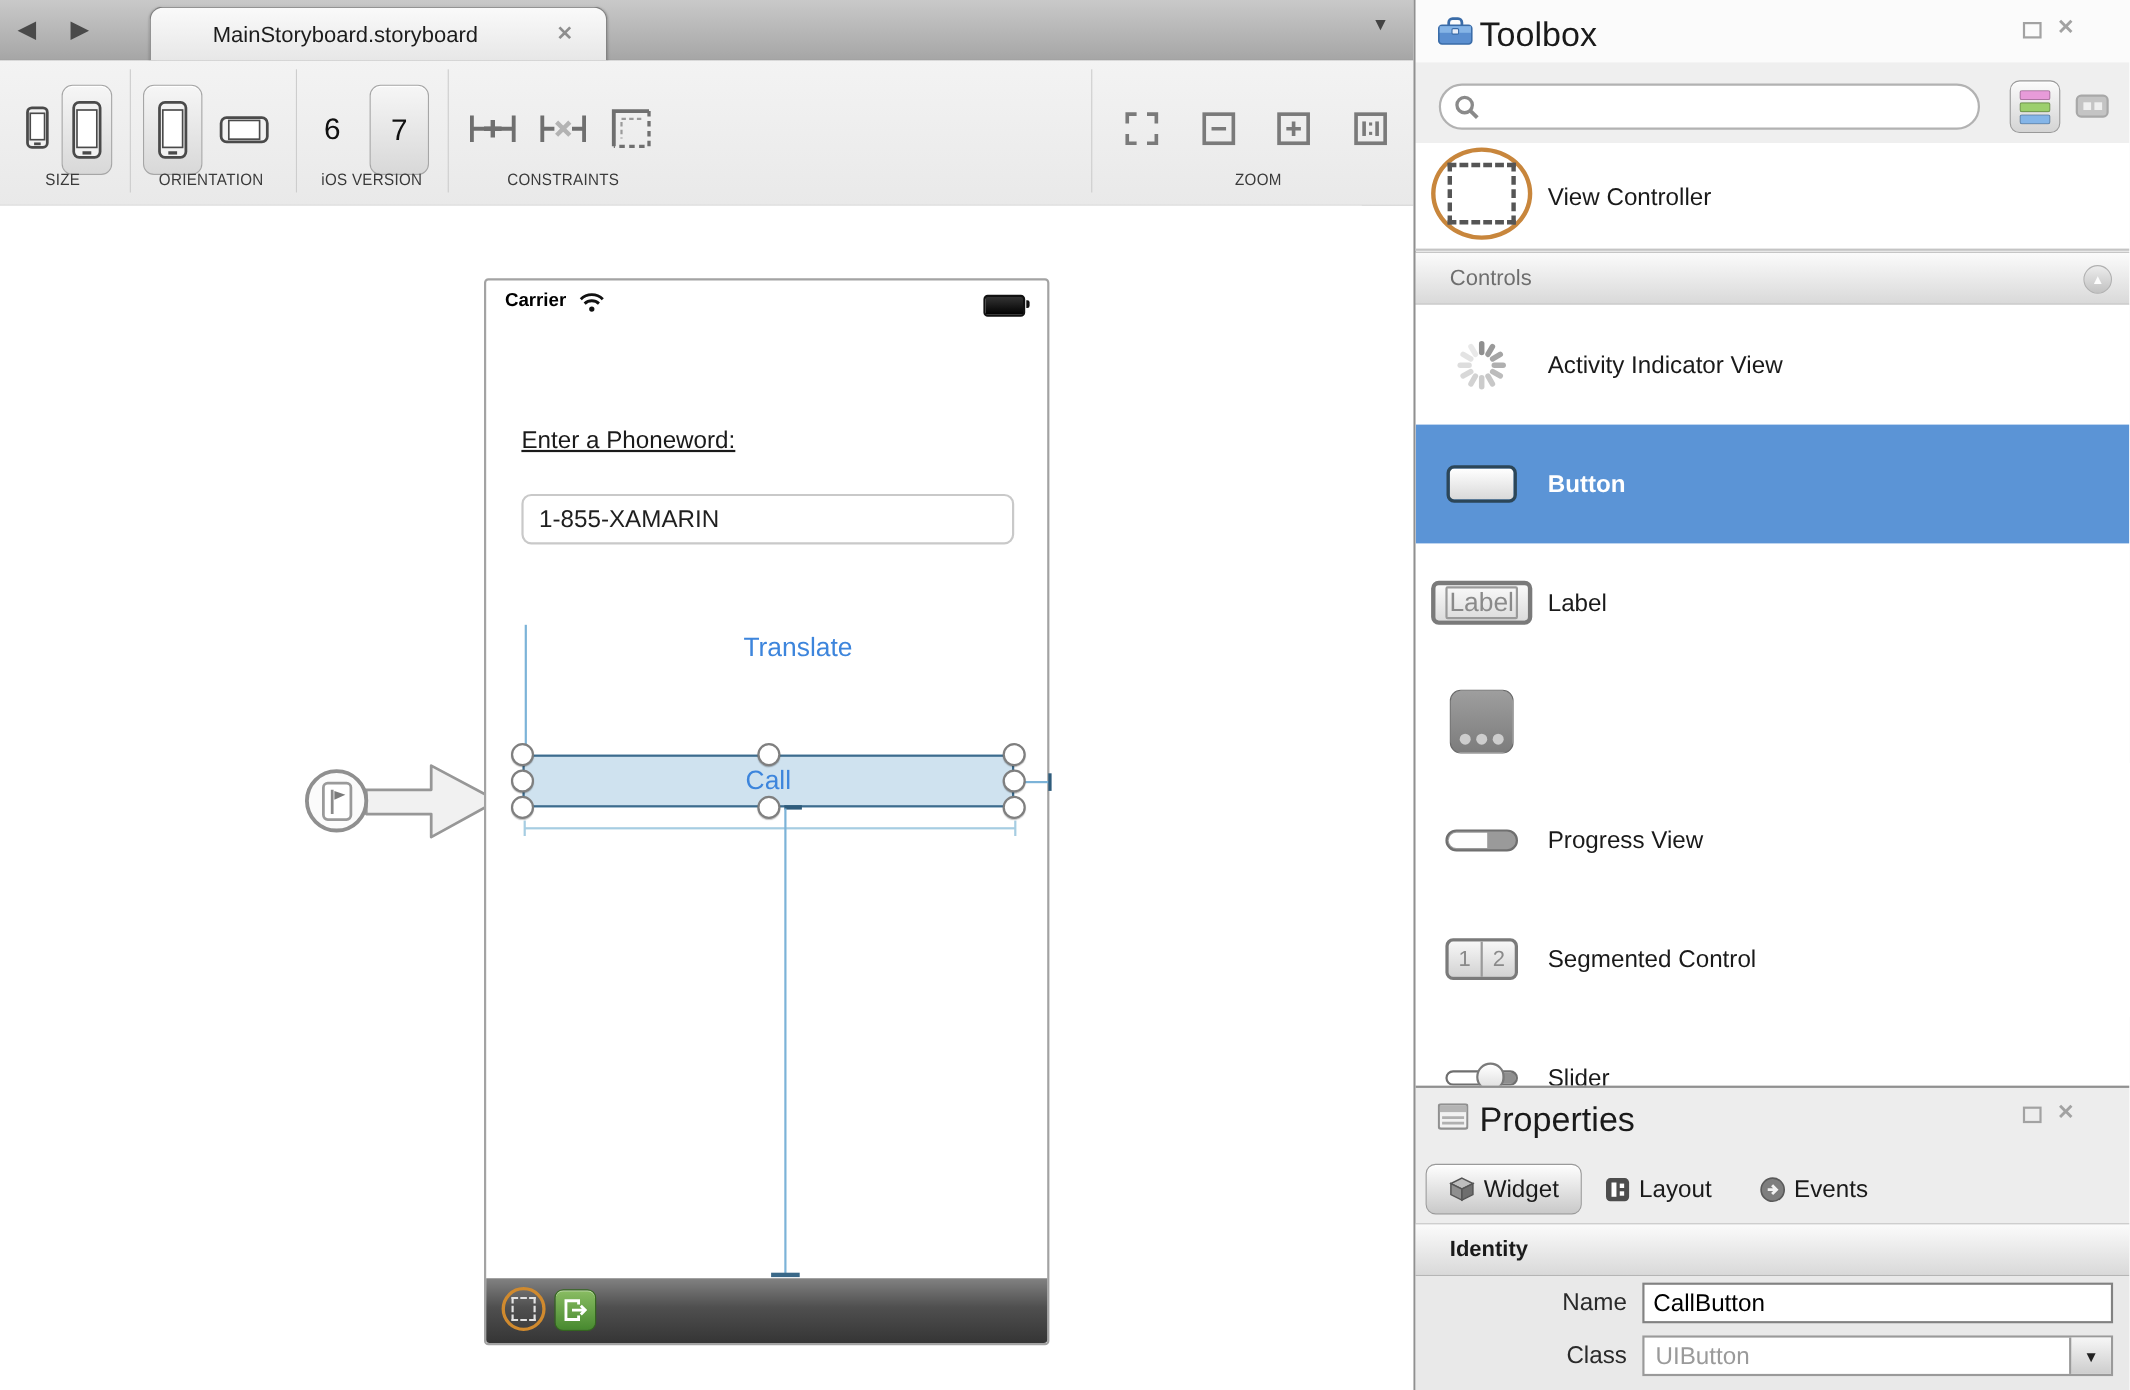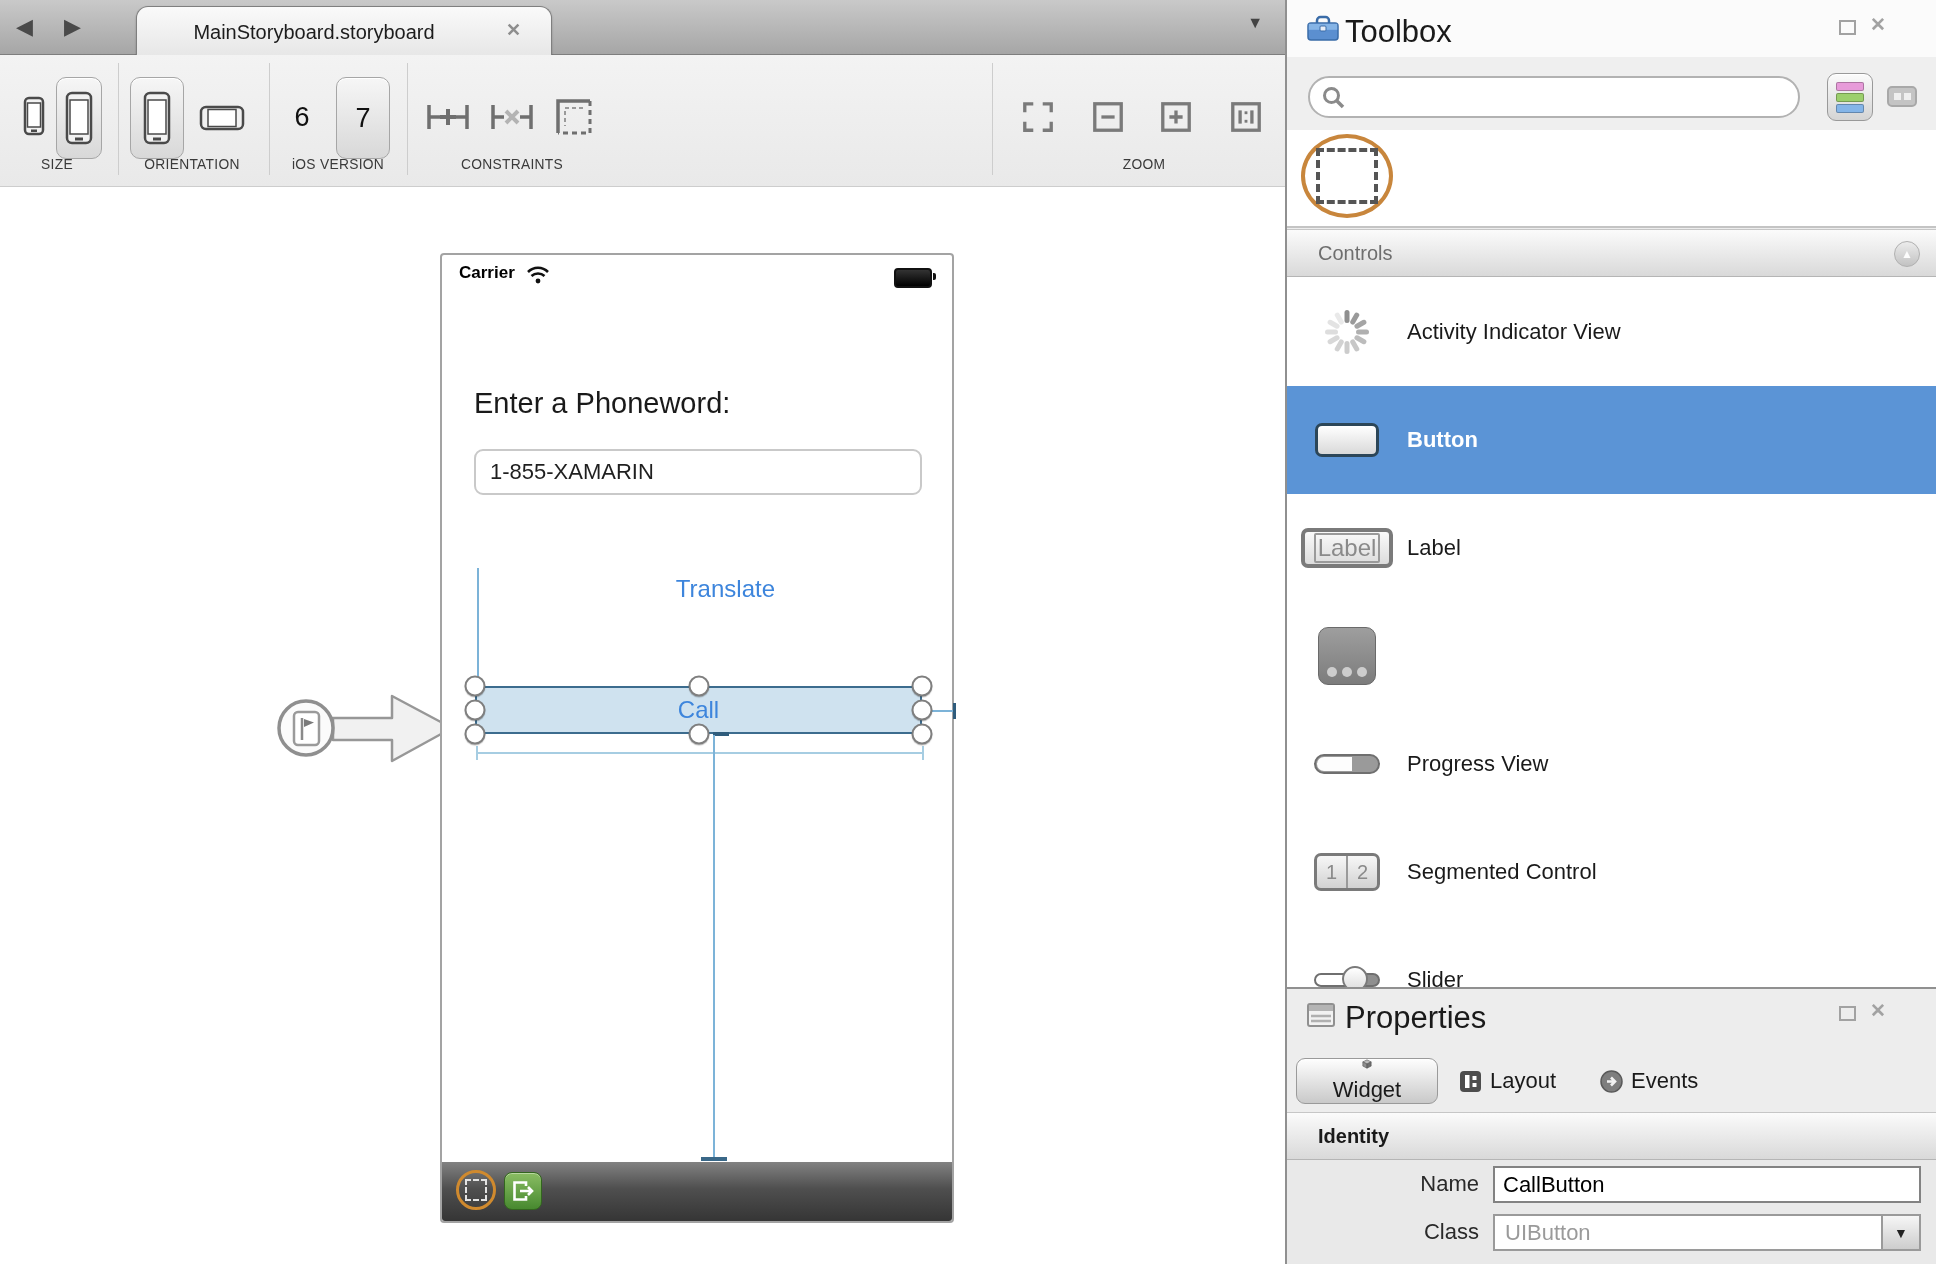--- a/index.html
+++ b/index.html
@@ -37,21 +37,21 @@
   
   .canvas{position:absolute;left:0;top:187px;width:1238px;height:1077px;background:#fff;}
 
   .phone{position:absolute;left:440px;top:66px;width:514px;height:970px;background:#fff;
     border:2px solid #a3a3a3;border-radius:4px;box-sizing:border-box;}
   .carrier{position:absolute;left:17px;top:8px;font-size:17px;font-weight:bold;color:#000;}
   .battery{position:absolute;right:20px;top:13px;width:34px;height:16px;border:2px solid #111;
     border-radius:4px;background:linear-gradient(#333,#000);}
   .battery:after{content:"";position:absolute;right:-6px;top:3px;width:3px;height:7px;background:#111;
     border-radius:0 2px 2px 0;}
-  .prompt{position:absolute;left:32px;top:132px;font-size:29px;color:#1a1a1a;}
+  .prompt{position:absolute;left:32px;top:132px;font-size:22px;color:#1a1a1a;text-decoration:underline;}
   .pfield{position:absolute;left:32px;top:194px;width:448px;height:46px;box-sizing:border-box;
     border:2px solid #c9c9c9;border-radius:9px;font-size:22px;color:#1f1f1f;line-height:42px;padding-left:14px;background:#fff;}
   .translate{position:absolute;left:183px;top:320px;width:150px;text-align:right;font-size:24px;color:#3d85dc;}
   .call-btn{position:absolute;left:33px;top:431px;width:447px;height:48px;box-sizing:border-box;
     background:rgba(203,223,238,.92);border:2px solid #3c6c8e;text-align:center;line-height:44px;
     font-size:24px;color:#3d85dc;}
   .hdl{position:absolute;width:17px;height:17px;border:2px solid #7f7f7f;border-radius:50%;background:#fff;
     transform:translate(-50%,-50%);box-shadow:0 1px 1px rgba(0,0,0,.25);}
   .cline{position:absolute;background:#7cb3d8;}
   .ctick{position:absolute;background:#2f5c7c;}
@@ -128,21 +128,21 @@
   .slider-icon .trk{position:absolute;left:0;top:8px;width:100%;height:14px;border-radius:7px;border:2px solid #6f6f6f;
     background:linear-gradient(90deg,#fff 0 55%,#8f8f8f 55%);box-sizing:border-box;}
   .slider-icon .knob{position:absolute;left:28px;top:1px;width:26px;height:26px;border-radius:50%;background:linear-gradient(#fff,#ddd);
     border:2px solid #7a7a7a;box-sizing:border-box;}
 
   
   .props{position:absolute;left:0;top:987px;width:100%;height:277px;background:#ededed;border-top:2px solid #909090;box-sizing:border-box;}
   .props-tabs{position:absolute;left:0;top:53px;width:100%;height:70px;}
   .ptab-btn{position:absolute;left:9px;top:16px;width:142px;height:46px;border:1px solid #9a9a9a;border-radius:9px;
     background:linear-gradient(#fefefe,#c9c9c9);box-shadow:inset 0 1px 0 #fff;box-sizing:border-box;
-    display:flex;align-items:center;justify-content:center;gap:8px;font-size:22px;flex-direction:column;}
+    display:flex;align-items:center;justify-content:center;gap:8px;font-size:22px;}
   .ptab-flat{position:absolute;top:16px;height:46px;display:flex;align-items:center;gap:8px;font-size:22px;}
   .identity-bar{top:123px;}
   .identity-bar .txt{color:#1a1a1a;font-weight:bold;font-size:20px;}
   .pform{position:absolute;left:0;top:171px;width:100%;height:106px;background:#e9e9e9;}
   .flabel{position:absolute;left:0;width:192px;text-align:right;font-size:22px;color:#2a2a2a;}
   .finput{position:absolute;left:206px;width:428px;height:37px;box-sizing:border-box;border:2px solid #828282;
     background:#fff;font-size:22px;padding:0 8px;font-family:"Liberation Sans",sans-serif;outline:none;}
   .fcombo{position:absolute;left:206px;width:428px;height:37px;box-sizing:border-box;border:2px solid #9a9a9a;background:#fff;}
   .fcombo .val{position:absolute;left:10px;top:0;line-height:33px;font-size:22px;color:#9a9a9a;}
   .fcombo .dd{position:absolute;right:0;top:0;bottom:0;width:36px;border-left:2px solid #9a9a9a;
@@ -349,20 +349,21 @@
       <div class="cview-btn">
           <i></i>
           <i></i>
         </div>
     </div>
 
     <div class="vcrow">
       <div class="vc-ellipse">
           <div class="dash"></div>
         </div>
+      <div class="vc-label">View Controller</div>
     </div>
 
     <div class="sect-bar controls-bar">
       <span class="txt">Controls</span>
       <span class="collapse">▲</span>
     </div>
 
     <div class="tbx-list">
 
       <div class="trow" style="top:1px">

